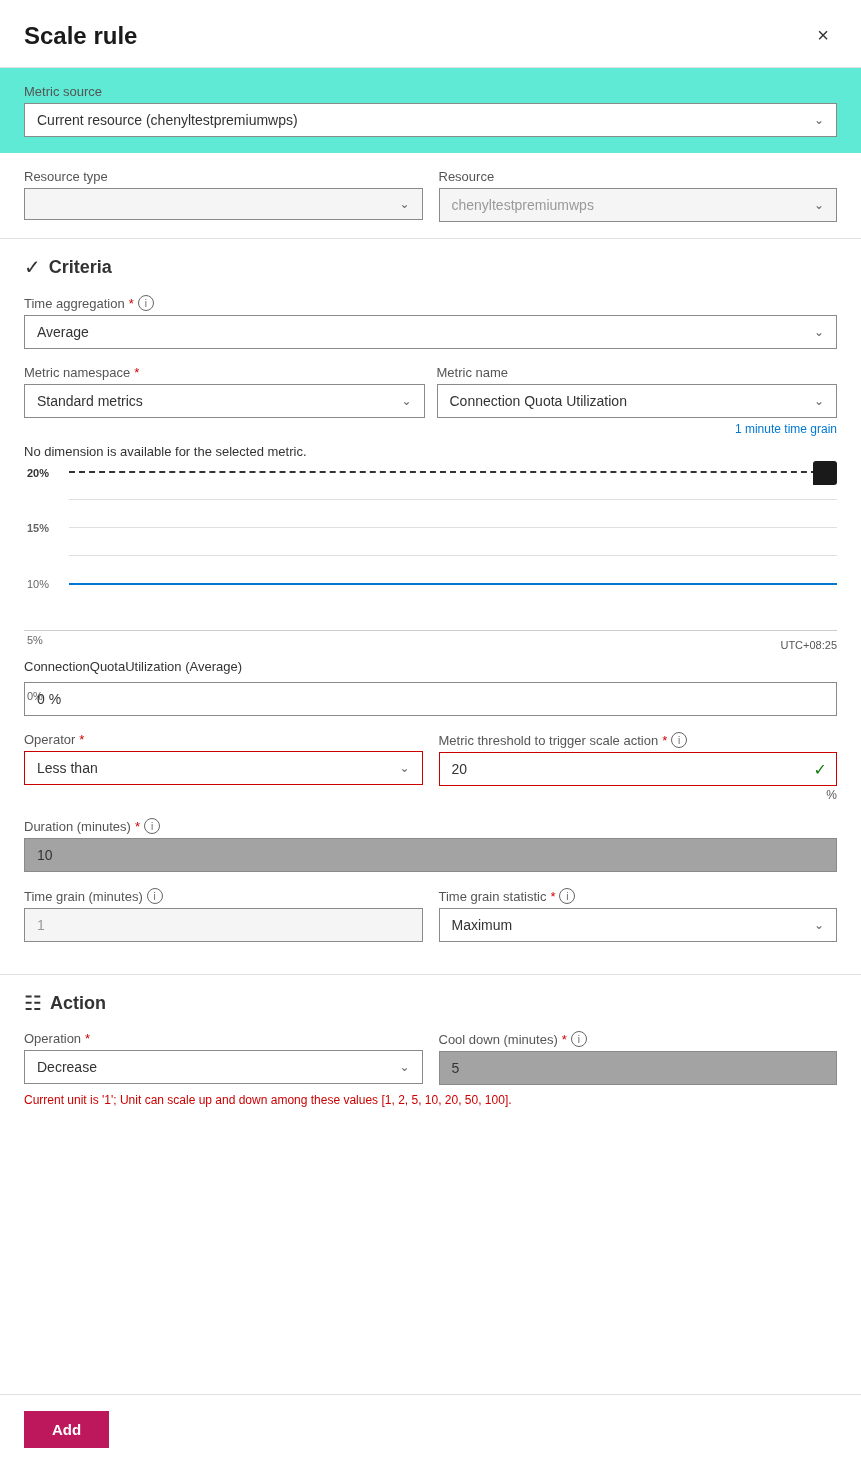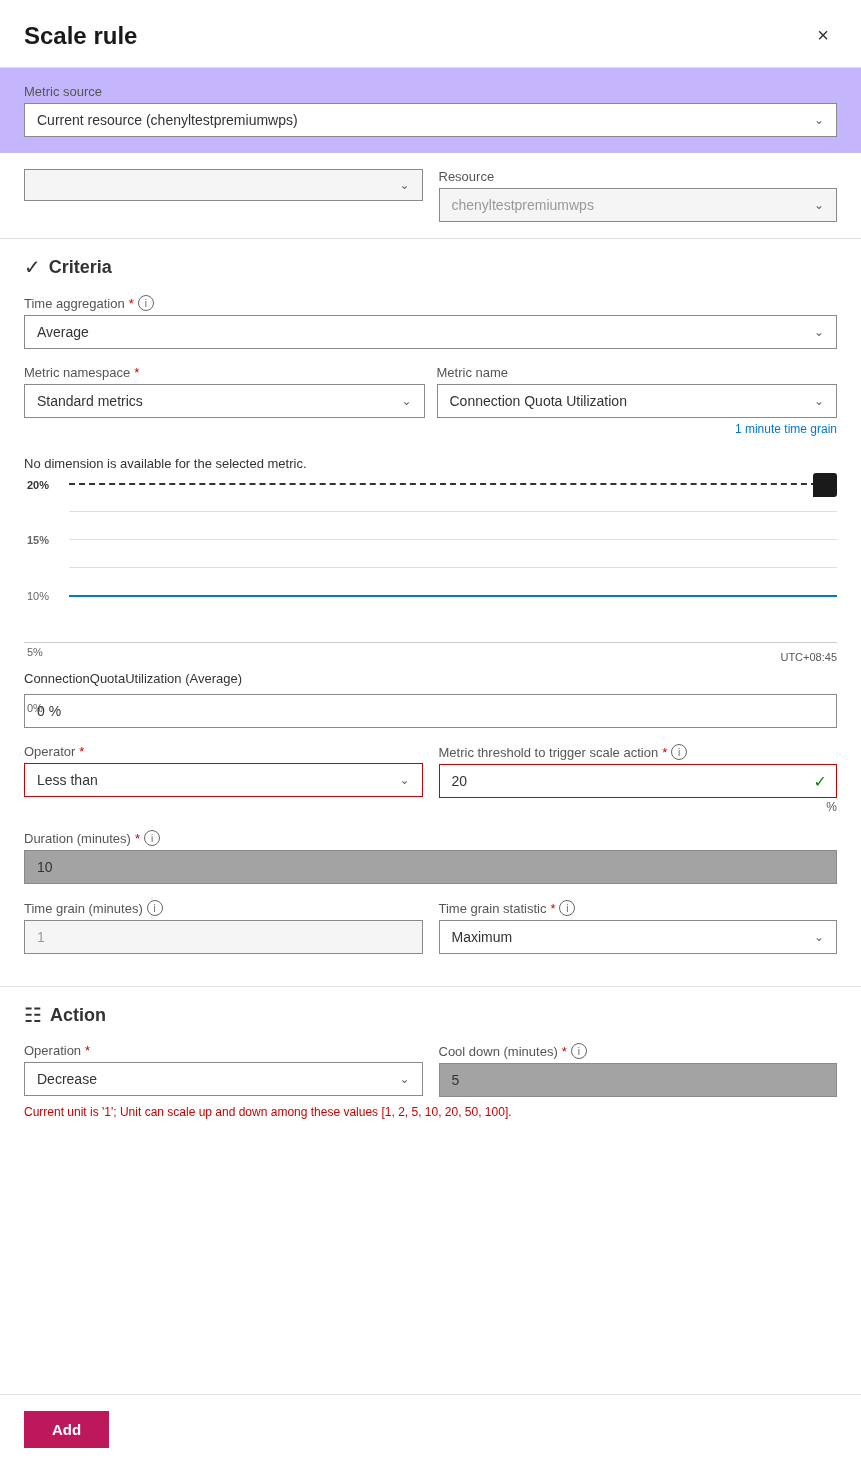--- a/index.html
+++ b/index.html
@@ -35,21 +35,21 @@
       border: none;
       font-size: 20px;
       cursor: pointer;
       color: #333;
       padding: 4px 8px;
     }
     .section {
       padding: 16px 24px;
     }
     .section-gray {
-      background: #c4b5fd;
+      background: #5eead4;
       padding: 16px 24px;
     }
     .field-label {
       font-size: 13px;
       color: #555;
       margin-bottom: 6px;
       display: flex;
       align-items: center;
       gap: 4px;
     }
@@ -127,21 +127,21 @@
     }
     .time-grain-note {
       text-align: right;
       font-size: 12px;
       color: #0078d4;
       margin-top: 4px;
     }
     .no-dimension-note {
       font-size: 13px;
       color: #333;
-      margin-top: 20px;
+      margin-top: 8px;
       margin-bottom: 12px;
     }
     .chart-container {
       position: relative;
       height: 160px;
       border-bottom: 1px solid #ccc;
       margin: 0 0 8px 0;
     }
     .chart-inner {
       position: relative;
@@ -302,20 +302,21 @@
     <div class="field-label mb-4">Metric source</div>
     <div class="select-field">
       <span>Current resource (chenyltestpremiumwps)</span>
       <span class="chevron">⌄</span>
     </div>
   </div>
 
   <div class="section">
     <div class="two-col">
       <div>
+        <div class="field-label mb-4">Resource type</div>
         <div class="select-field disabled">
           <span></span>
           <span class="chevron">⌄</span>
         </div>
       </div>
       <div>
         <div class="field-label mb-4">Resource</div>
         <div class="select-field disabled">
           <span>chenyltestpremiumwps</span>
           <span class="chevron">⌄</span>
@@ -386,21 +387,21 @@
         <div class="chart-grid-line" style="top: 84px;">
           <span class="chart-label" style="top: 84px;">5%</span>
         </div>
 
         <div class="chart-grid-line" style="top: 112px;">
           <span class="chart-label" style="top: 112px;">0%</span>
         </div>
         <div class="chart-blue-line" style="top: 112px;"></div>
       </div>
     </div>
-    <div class="chart-utc">UTC+08:45</div>
+    <div class="chart-utc">UTC+08:25</div>
     <div class="chart-metric-label">ConnectionQuotaUtilization (Average)</div>
 
     <div class="mb-16">
       <div class="value-display">0 %</div>
     </div>
 
     <div class="operator-row mb-16">
       <div>
         <div class="field-label mb-4">
           <span>Operator</span>

